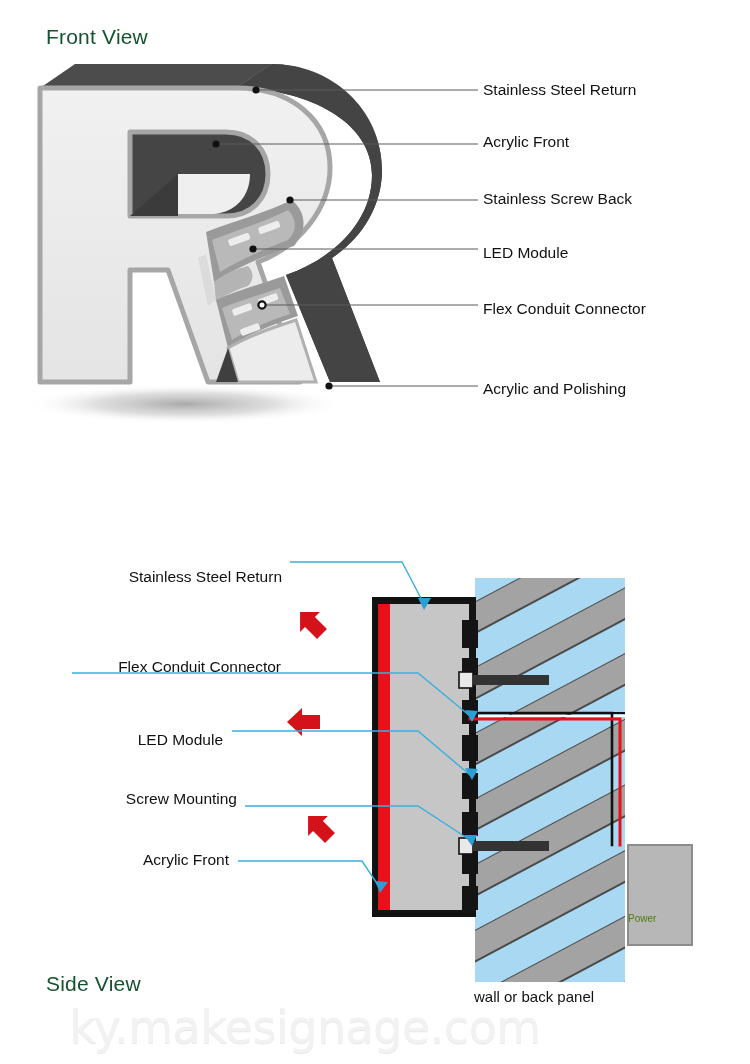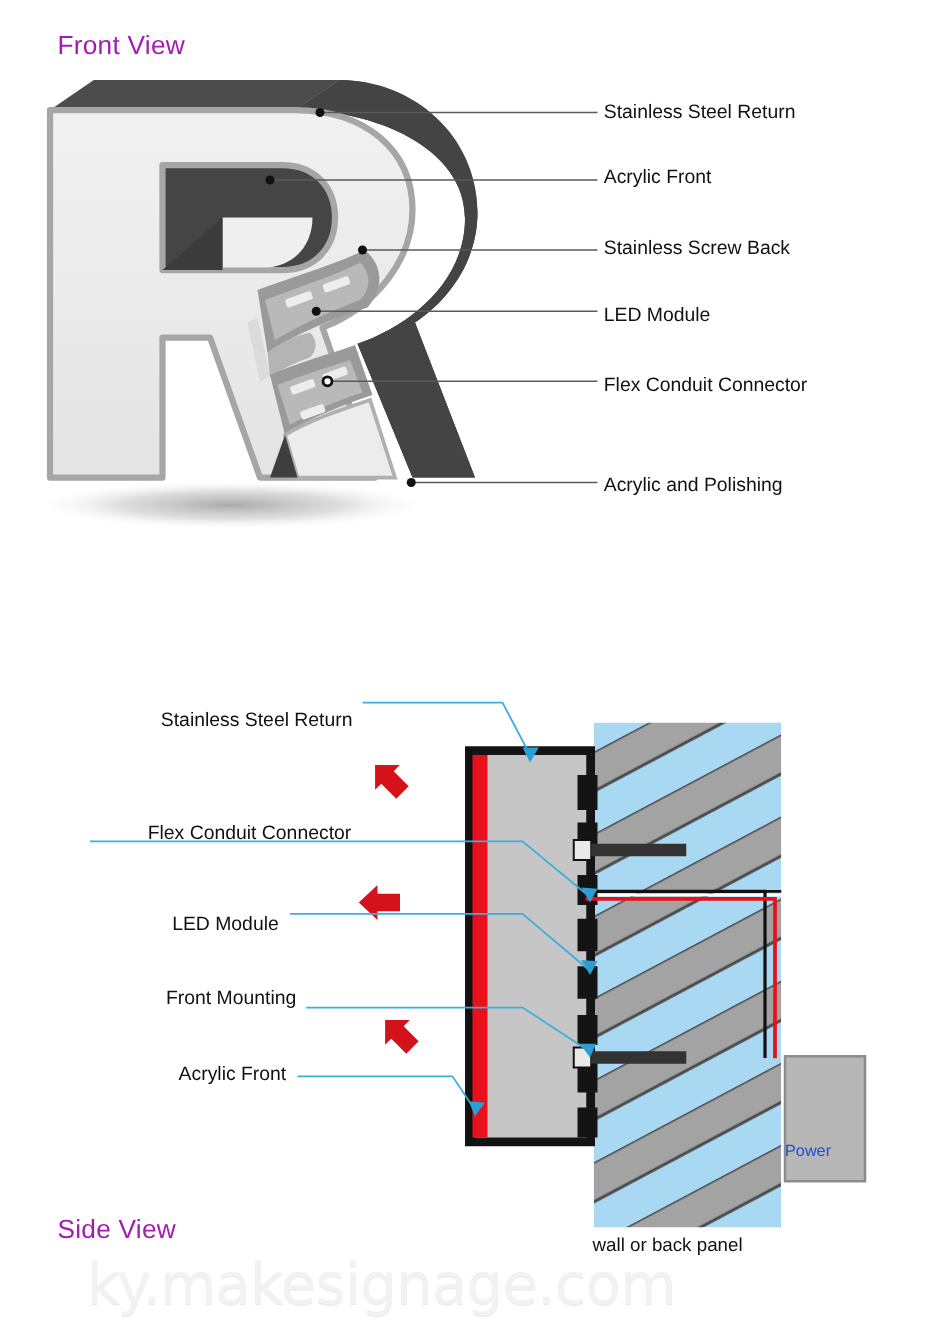--- a/index.html
+++ b/index.html
@@ -2,21 +2,21 @@
 <html><head>
 <meta charset="utf-8">
 <style>
   html,body{margin:0;padding:0;background:#ffffff;}
   body{
     width:750px;height:1064px;position:relative;overflow:hidden;
     font-family:"Liberation Sans","DejaVu Sans",sans-serif;
     color:#1a1a1a;
   }
   .view-title{
-    position:absolute;font-size:21px;font-weight:400;color:#a21caf;
+    position:absolute;font-size:21px;font-weight:400;color:#14532d;
     letter-spacing:0.2px;white-space:nowrap;
   }
   #front-title{left:46px;top:25px;}
   #side-title{left:46px;top:502px;}
 
   
   #front-view{position:absolute;left:0;top:0;width:750px;height:470px;}
   #front-svg{position:absolute;left:0;top:0;}
 
   .fv-labels{position:absolute;left:0;top:0;width:750px;height:470px;}
@@ -30,21 +30,21 @@
   #side-svg{position:absolute;left:0;top:0;}
   .sv-label{
     position:absolute;font-size:15.5px;color:#111;white-space:nowrap;
     text-align:right;line-height:1;
   }
   #wall-caption{
     position:absolute;font-size:15px;color:#111;white-space:nowrap;
     left:474px;top:988px;
   }
   #power-label{
-    position:absolute;font-size:13px;color:#1d4ed8;white-space:nowrap;
+    position:absolute;font-size:10px;color:#4d7c0f;white-space:nowrap;
     left:628px;top:913px;
   }
   #watermark{
     position:absolute;left:0;top:1000px;width:610px;text-align:center;
     font-size:46px;color:#f2f2f2;letter-spacing:-0.5px;
     font-family:"DejaVu Sans",sans-serif;
     text-shadow:0 1px 0 #e8e8e8;
     pointer-events:none;user-select:none;
   }
 </style>
@@ -263,20 +263,20 @@
       <polygon points="380,893 375,881 388,882"></polygon>
     </g>
   </svg>
 
   <div class="view-title" id="side-title">Side View</div>
 </div>
 
 <div class="sv-label" style="right:468px;top:569px;">Stainless Steel Return</div>
 <div class="sv-label" style="right:469px;top:659px;">Flex Conduit Connector</div>
 <div class="sv-label" style="right:527px;top:732px;">LED Module</div>
-<div class="sv-label" style="right:513px;top:791px;">Front Mounting</div>
+<div class="sv-label" style="right:513px;top:791px;">Screw Mounting</div>
 <div class="sv-label" style="right:521px;top:852px;">Acrylic Front</div>
 
 <div id="power-label">Power</div>
 
 <div id="wall-caption">wall or back panel</div>
 
 <div id="watermark">ky.makesignage.com</div>
 
 </body></html>

